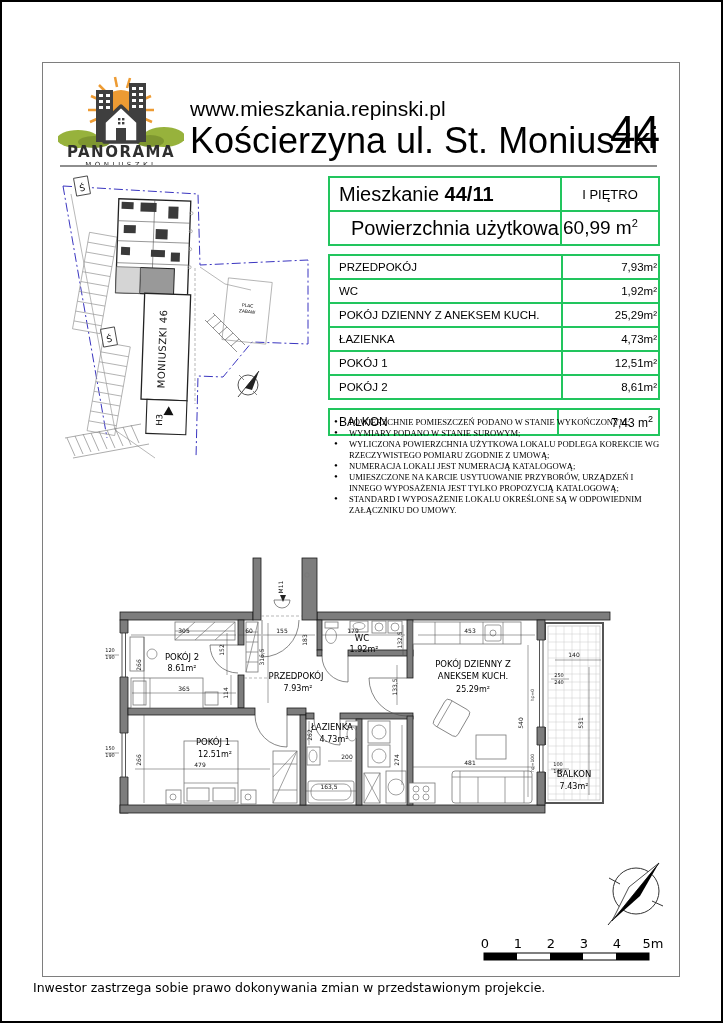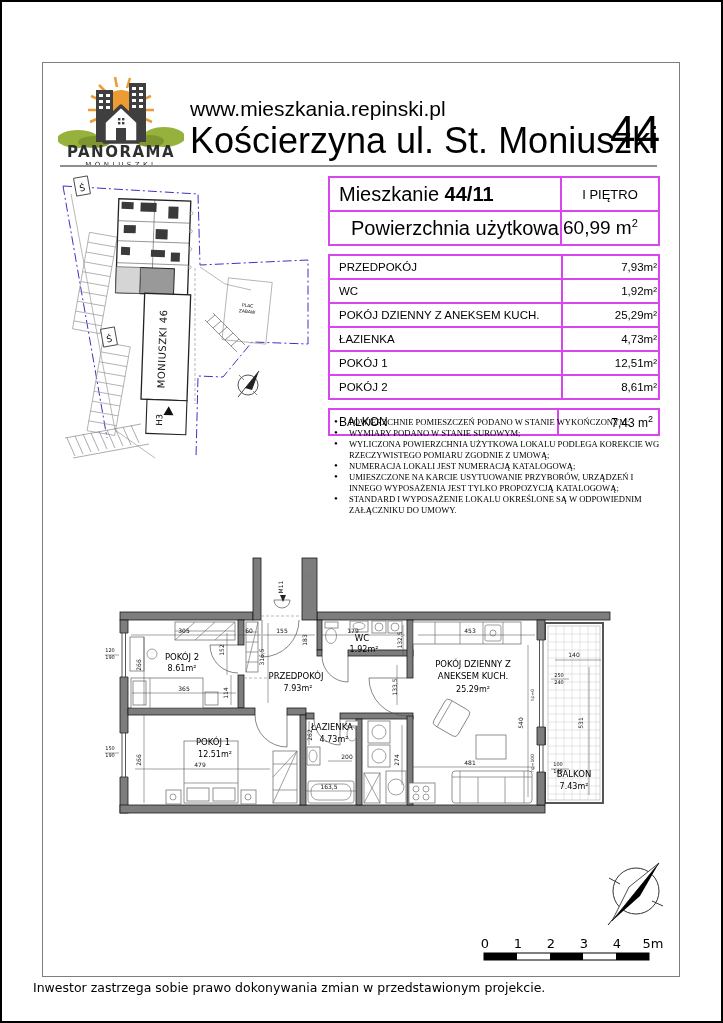--- a/index.html
+++ b/index.html
@@ -8,21 +8,21 @@
   .frame-outer{position:absolute;inset:0;border:2px solid #000}
   .frame-inner{position:absolute;left:42px;top:62px;width:636px;height:913px;border:1px solid #7e7e7e}
   .logo-svg{position:absolute;left:58px;top:66px}
   .hdr-web{position:absolute;left:190px;top:97px;font-size:21px;white-space:nowrap}
   .hdr-addr{position:absolute;left:190px;top:120px;font-size:36px;white-space:nowrap}
   .hdr-num{position:absolute;left:610px;top:105px;font-size:46px;letter-spacing:-1px}
   .hdr-rule{position:absolute;left:60px;top:165px;width:597px;height:2px;background:#8e8e8e}
   .site-svg{position:absolute;left:55px;top:172px}
   .tables{position:absolute;left:328px;top:176px;width:332px}
   table{border-collapse:collapse;width:100%;table-layout:fixed}
-  td{border:2px solid #d946ef;overflow:hidden;white-space:nowrap}
+  td{border:2px solid #22c55e;overflow:hidden;white-space:nowrap}
   .t1 .c-apt{height:30px;font-size:20px;padding-left:9px}
   .t1 .c-floor{width:94px;font-size:13px;text-align:center}
   .t1 .c-arealab{height:30px;font-size:20px;padding-left:21px}
   .t1 .c-areaval{font-size:19px;text-align:left}
   .t1 .c-areaval sup{font-size:11px}
   .t2{margin-top:8px}
   .t2 td{height:20px;font-size:11.5px;padding-left:9px}
   .t2 td.val{width:94px;text-align:right;padding-left:0}
   .t3{margin-top:8px}
   .t3 td{height:22px;font-size:12px;padding-left:9px}

